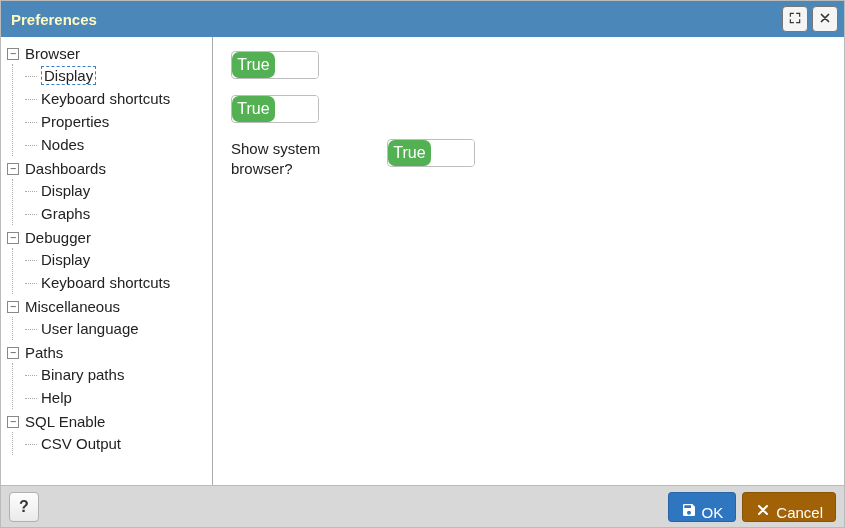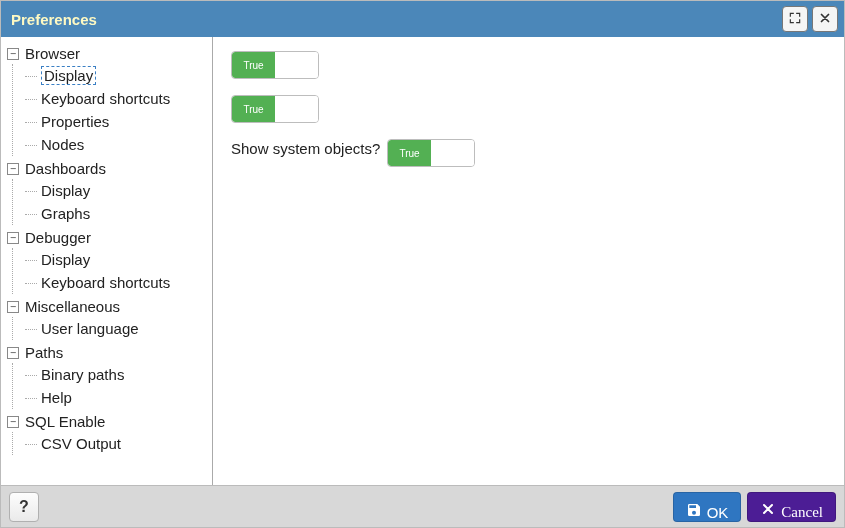--- a/index.html
+++ b/index.html
@@ -19,29 +19,29 @@
     .tree-toggle { width: 12px; height: 12px; border: 1px solid #888; background: #fff; font-size: 10px; line-height: 10px; text-align: center; margin-right: 6px; font-family: monospace; color: #555; display: flex; align-items: center; justify-content: center; }
     .tree-children { list-style: none; padding-left: 12px; margin-left: 5px; border-left: 1px dotted #aaa; }
     .tree-item { position: relative; padding: 3px 0 3px 16px; cursor: pointer; }
     .tree-item::before { content: ""; position: absolute; left: 0; top: 50%; width: 12px; border-top: 1px dotted #aaa; }
     .tree-item.selected span { border: 1px dashed #3a7fc4; padding: 0 2px; }
     
     .settings-panel { flex: 1; padding: 14px 18px; overflow-y: auto; }
     .setting-row { display: flex; align-items: flex-start; margin-bottom: 16px; }
     .setting-label { width: 150px; margin-right: 6px; font-size: 15px; line-height: 1.3; }
     .toggle { width: 88px; height: 28px; border: 1px solid #bdbdbd; border-radius: 4px; display: flex; overflow: hidden; cursor: pointer; background: #fff; }
-    .toggle-on { flex: 1; background: #53b053; color: #fff; display: flex; align-items: center; justify-content: center; font-size: 10px; border-top-left-radius: 3px; border-bottom-left-radius: 3px; }
+    .toggle-on { flex: 1; background: #53b053; color: #fff; display: flex; align-items: center; justify-content: center; font-size: 16px; border-top-left-radius: 3px; border-bottom-left-radius: 3px; border-radius: 7px; }
     .toggle-handle { flex: 1; background: #fff; }
     
     .footer { height: 42px; background: #d8d8d8; border-top: 1px solid #bbb; display: flex; align-items: center; padding: 0 8px; }
     .help-btn { width: 30px; height: 30px; border: 1px solid #b0b0b0; border-radius: 4px; background: linear-gradient(#fdfdfd, #eaeaea); cursor: pointer; display: flex; align-items: center; justify-content: center; font-weight: bold; font-size: 16px; color: #333; }
     .footer-spacer { flex: 1; }
     .btn { height: 30px; padding: 0 12px; border-radius: 4px; color: #fff; font-size: 15px; display: flex; align-items: flex-end; cursor: pointer; border: 1px solid rgba(0,0,0,0.15); margin-left: 6px; }
     .btn-primary { background: #2f76c1; }
-    .btn-danger { background: #4c1d95; font-family: Liberation Serif, serif; }
+    .btn-danger { background: #a16207; }
     .btn svg { width: 16px; height: 16px; margin-right: 5px; fill: #fff; }
   </style>
 </head>
 <body>
 
 <div class="dialog">
   <div class="titlebar">
     <span class="titlebar-title">Preferences</span>
     <div class="titlebar-btn">
       <span>
@@ -139,21 +139,21 @@
           <div class="toggle-handle"></div>
         </div>
       </div>
       <div class="setting-row">
         <div class="toggle">
           <div class="toggle-on">True</div>
           <div class="toggle-handle"></div>
         </div>
       </div>
       <div class="setting-row">
-        <div class="setting-label">Show system objects?</div>
+        <div class="setting-label">Show system browser?</div>
         <div class="toggle">
           <div class="toggle-on">True</div>
           <div class="toggle-handle"></div>
         </div>
       </div>
     </div>
   </div>
 
   <div class="footer">
     <div class="help-btn">

